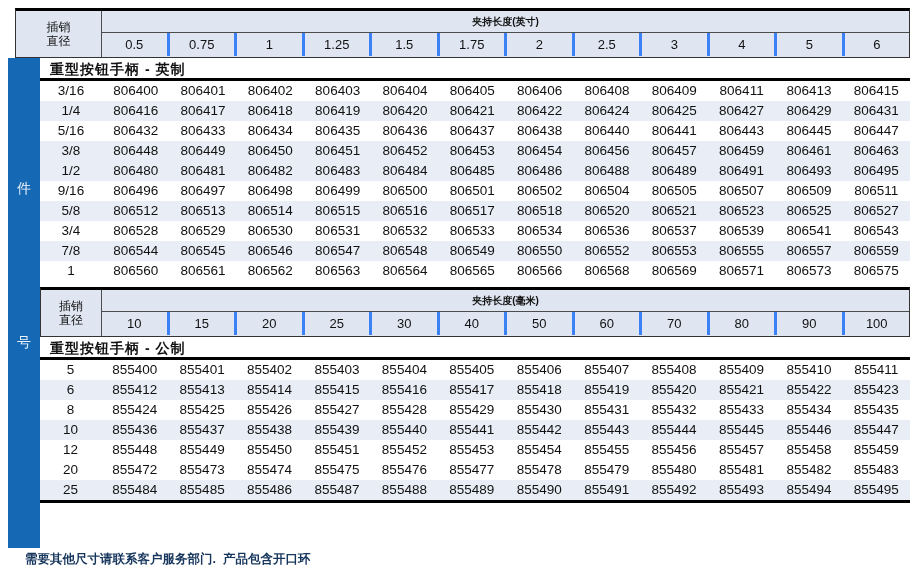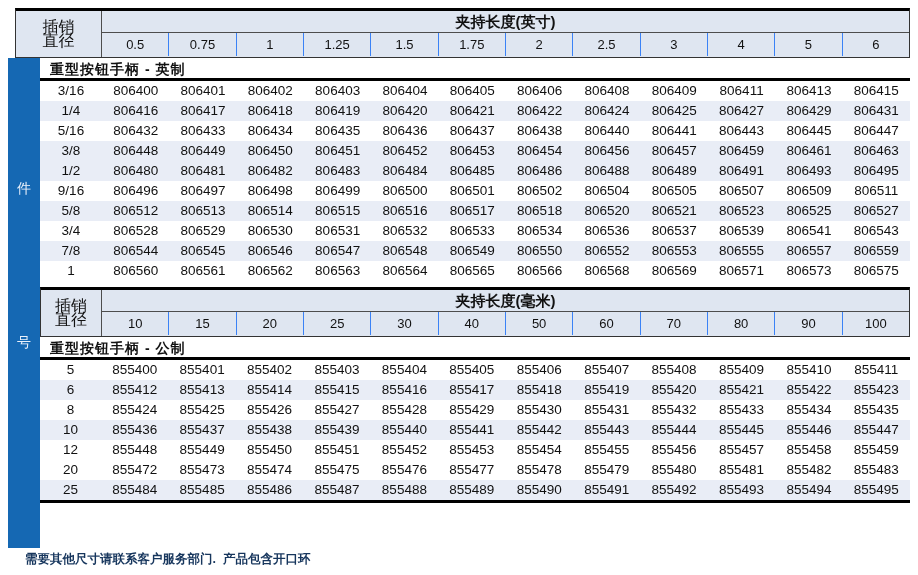--- a/index.html
+++ b/index.html
@@ -13,28 +13,28 @@
   }
   .page{position:relative;width:918px;height:575px;background:#fff;}
 
   
   .hdr{display:flex;background:var(--hdrbg);
        border:1px solid #333;border-top:3px solid #000;}
   .imp-hdr{position:absolute;left:15px;top:8px;width:895px;height:50px;}
   .met-hdr{width:870px;height:50px;margin-top:6px;}
   .diam{width:86px;border-right:1px solid #4d4d4d;display:flex;
         flex-direction:column;justify-content:center;align-items:center;
-        font-size:16px;line-height:14px;}
+        font-size:12px;line-height:14px;}
   .met-hdr .diam{width:61px;}
   .hdr-right{flex:1;display:flex;flex-direction:column;}
   .span-label{height:22px;line-height:22px;text-align:center;
-              border-bottom:1px solid #4d4d4d;font-size:15px;font-weight:600;}
+              border-bottom:1px solid #4d4d4d;font-size:10px;font-weight:600;}
   .cols{display:flex;height:23px;}
   .cols>div{flex:1;text-align:center;line-height:23px;font-size:13px;
-            border-left:1px solid #3b82f6;}
+            border-left:3px solid #3b82f6;}
   .cols>div:first-child{border-left:none;}
 
   
   .strip{position:absolute;left:8px;top:58px;width:32px;height:490px;
          background:var(--strip);}
   .strip span{position:absolute;left:0;width:100%;text-align:center;
               color:#eaf1fb;font-size:14px;}
   .strip .s1{top:122px;}
   .strip .s2{top:276px;}
 

